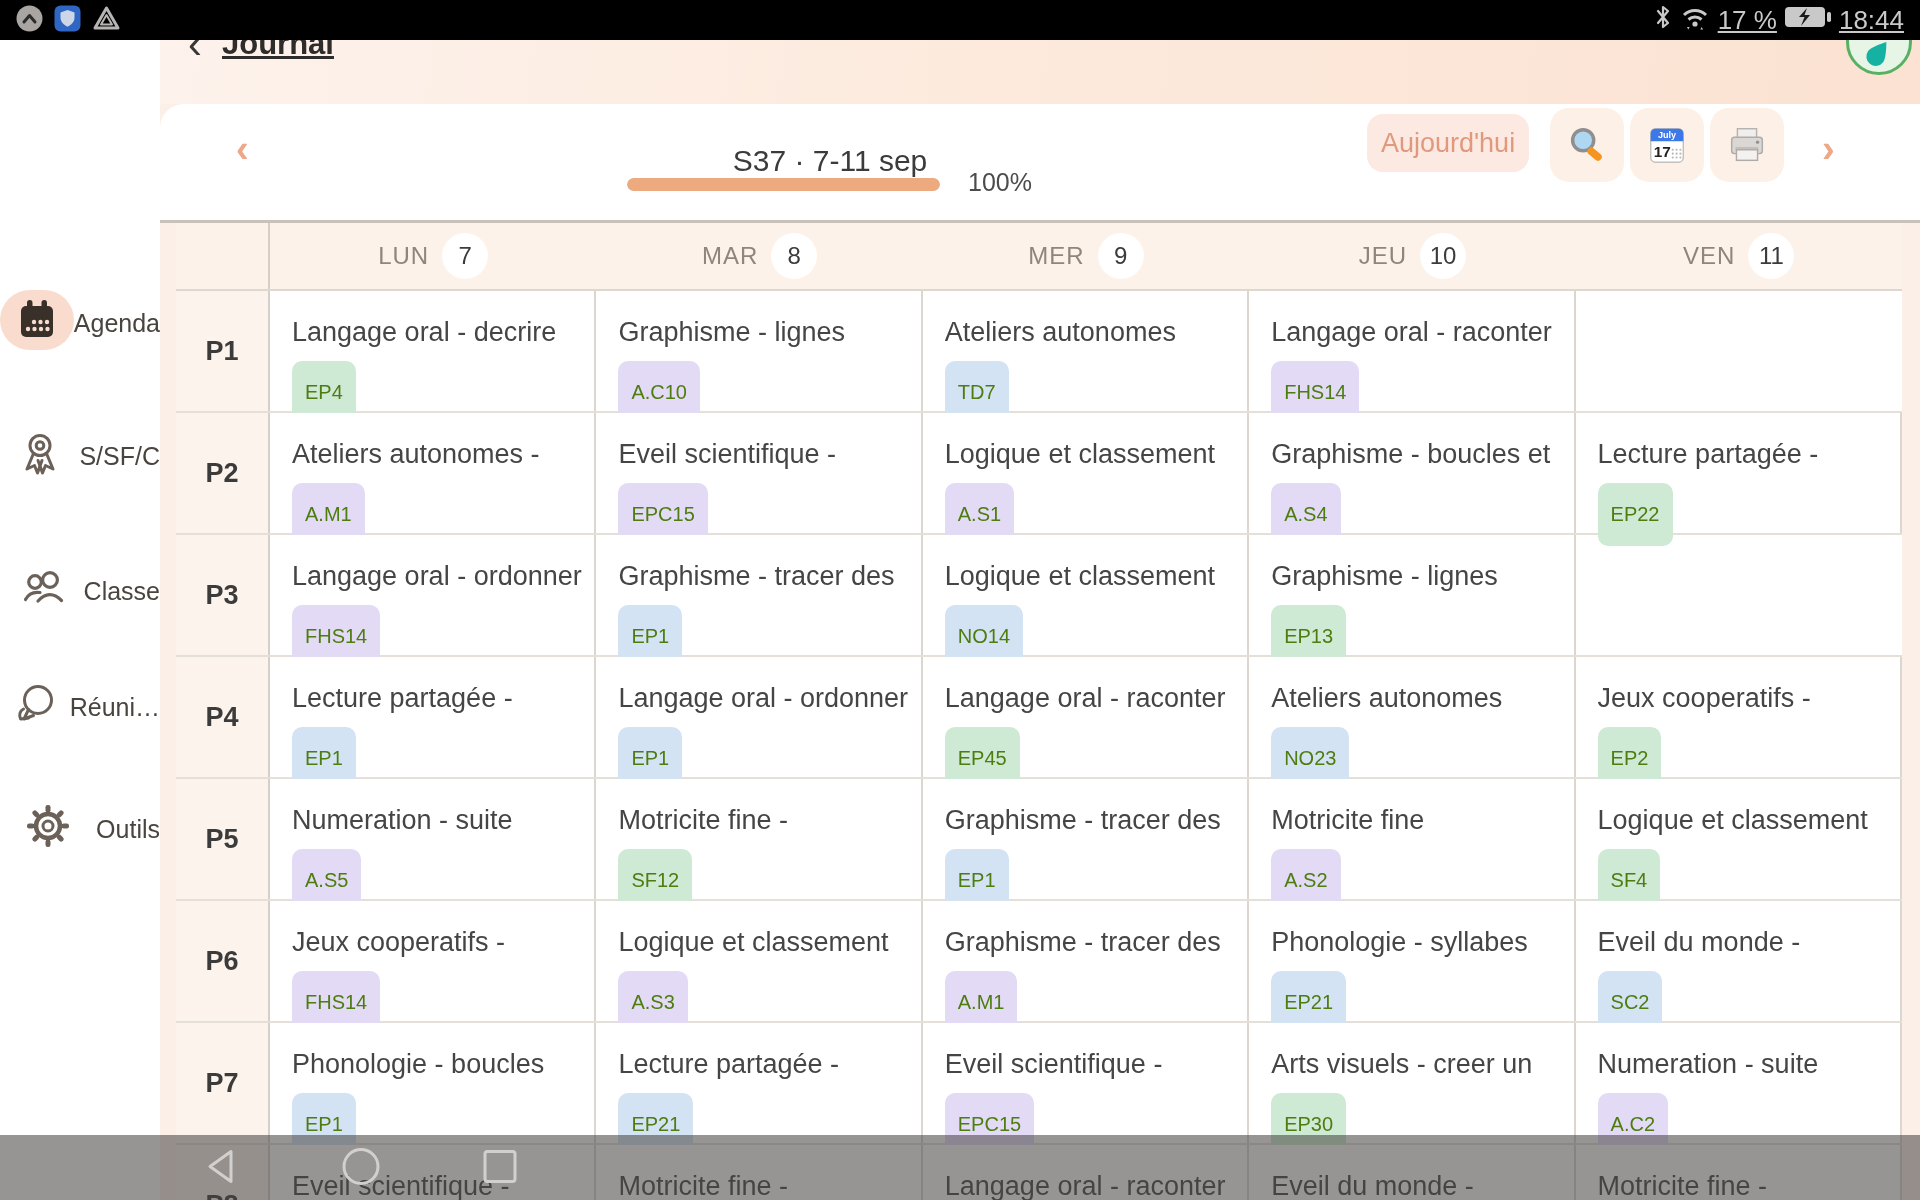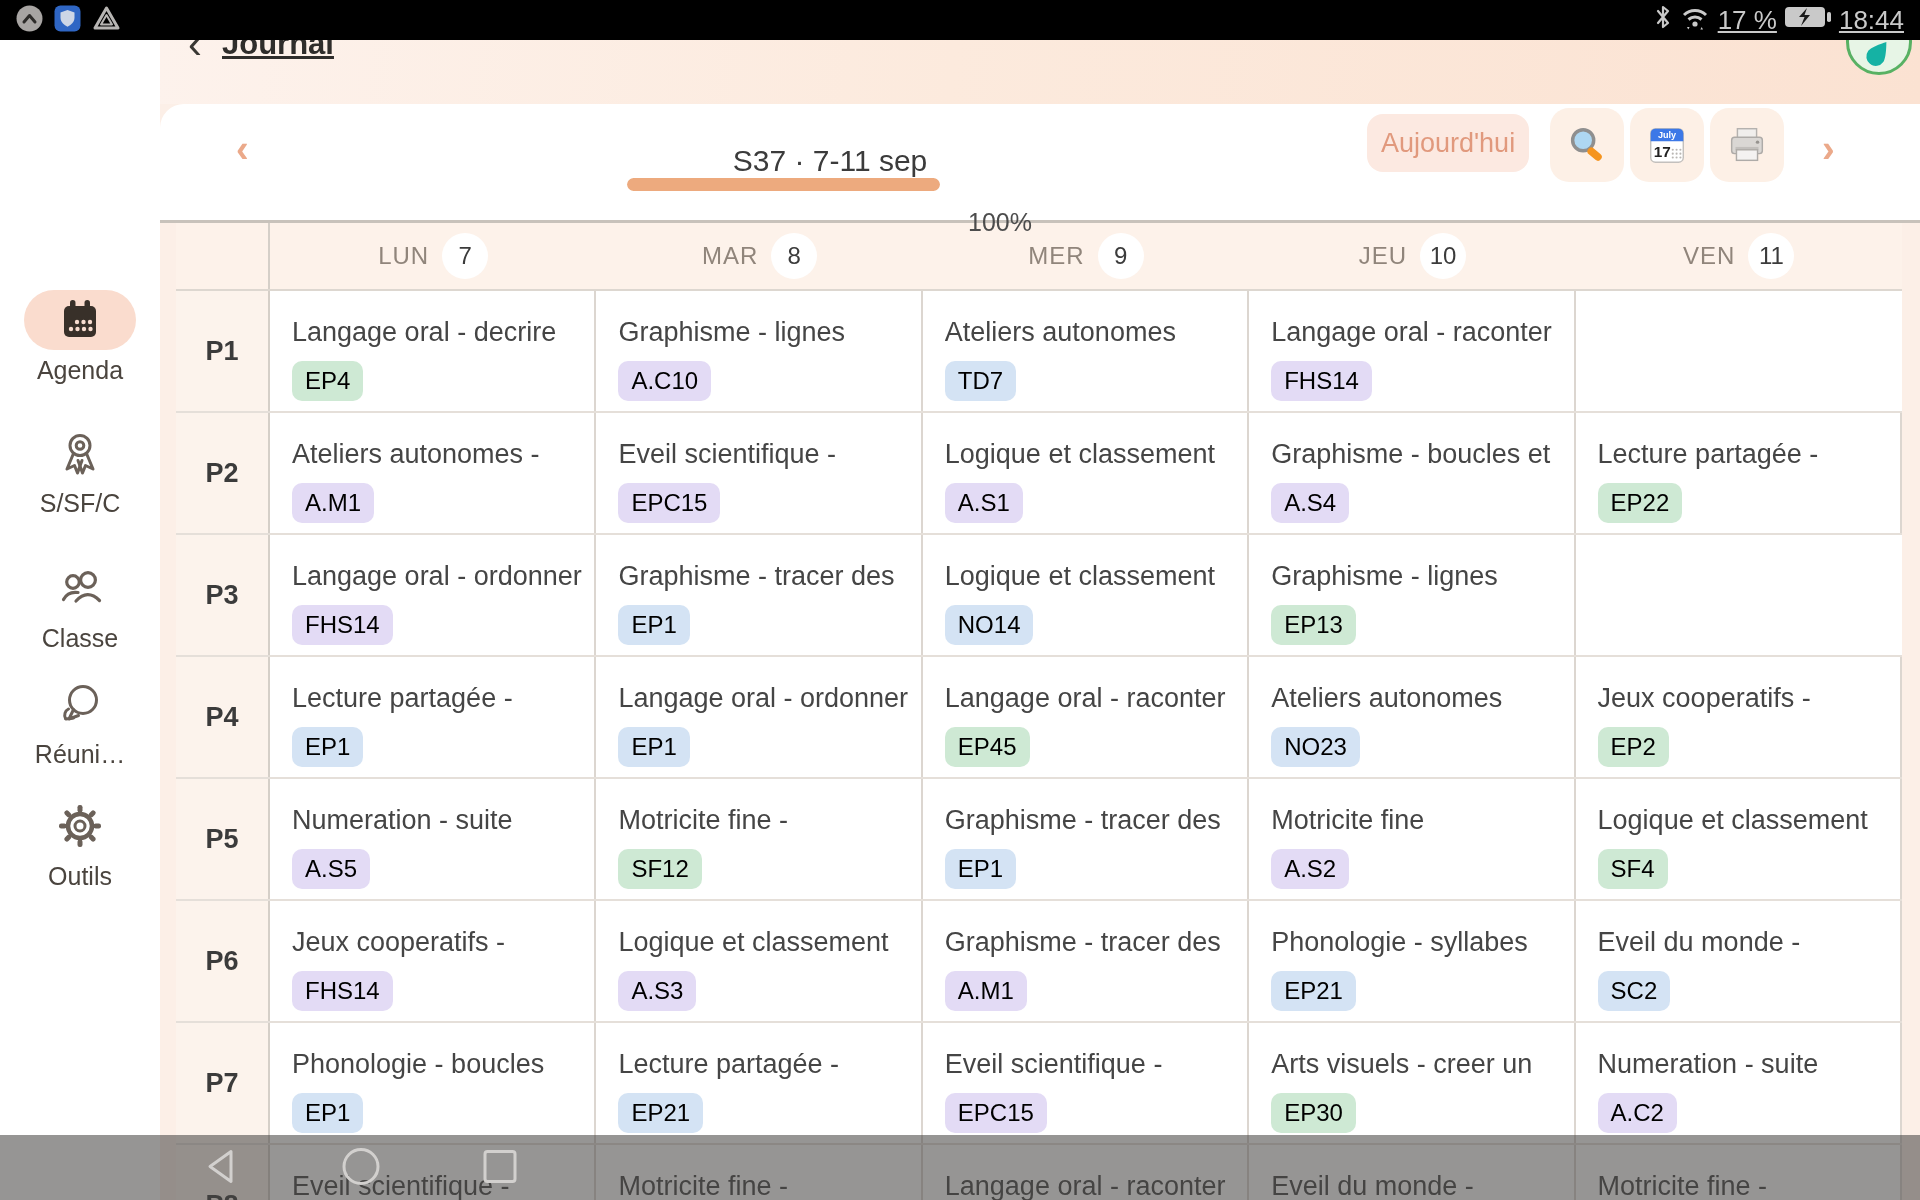--- a/index.html
+++ b/index.html
@@ -9,21 +9,21 @@
 
   
   .status-bar{position:absolute;left:0;top:0;width:1920px;height:40px;background:#000;z-index:100;
     display:flex;align-items:center;padding:0 16px;}
   .sb-left{display:flex;align-items:center;gap:11px;}
   .sb-right{margin-left:auto;display:flex;align-items:center;gap:7px;color:#c9c9c9;font-size:26px;}
   .sb-right .txt{line-height:40px;text-decoration:underline;}
 
   
   .sidebar{position:absolute;left:0;top:40px;width:160px;height:1160px;background:#fff;z-index:5;}
-  .sb-item{position:absolute;left:0;width:160px;display:flex;flex-direction:column;align-items:center;cursor:pointer;}
+  .sb-item{position:absolute;left:0;width:160px;display:flex;align-items:center;cursor:pointer;}
   .sb-iconbox{width:112px;height:60px;display:flex;align-items:center;justify-content:center;border-radius:30px;}
   .sb-item.active .sb-iconbox{background:#fadcce;}
   .sb-label{margin-top:6px;font-size:25px;color:#4a443e;}
 
   
   .main{position:absolute;left:160px;top:40px;width:1760px;height:1160px;background:#fcefe7;overflow:hidden;}
   .top-band{position:relative;height:64px;background:linear-gradient(97deg,#fdf2ec 0%,#fceadd 45%,#fbe2d2 100%);}
   .app-title-row{position:absolute;top:-16px;left:28px;display:flex;align-items:center;gap:20px;z-index:2;}
   .back-chev{font-size:42px;color:#3a3834;line-height:40px;cursor:pointer;}
   .app-title{font-size:31px;font-weight:700;color:#2f2d2b;text-decoration:underline;}
@@ -31,21 +31,21 @@
     background:#e7f5e6;border:3px solid #58b163;display:flex;align-items:center;justify-content:center;cursor:pointer;}
   .avatar svg{margin-top:20px;}
 
   .header-card{position:relative;height:116px;background:#fff;border-radius:24px 0 0 0;}
   .chev{position:absolute;font-size:38px;color:#eba98a;font-weight:700;cursor:pointer;}
   .chev.prev{left:76px;top:24px;}
   .chev.next{left:1662px;top:24px;}
   .week-title{position:absolute;left:480px;width:380px;top:40px;text-align:center;font-size:30px;color:#3b3b3b;}
   .progress-track{position:absolute;left:467px;top:74px;width:313px;height:13px;border-radius:7px;background:#f6e0cd;overflow:hidden;}
   .progress-fill{height:100%;border-radius:7px;background:#edaa7e;}
-  .progress-label{position:absolute;left:808px;top:64px;font-size:25px;color:#4c4c4c;margin-top:40px;}
+  .progress-label{position:absolute;left:808px;top:64px;font-size:25px;color:#4c4c4c;}
   .today-btn{position:absolute;left:1207px;top:10px;width:162px;height:58px;border:none;border-radius:16px;
     background:#fce9e1;color:#e1997d;font-size:27px;font-family:inherit;cursor:pointer;}
   .icon-btn{position:absolute;top:4px;width:74px;height:74px;border:none;border-radius:19px;background:#fdf0e6;
     display:flex;align-items:center;justify-content:center;cursor:pointer;}
   .icon-btn.search{left:1390px;} .icon-btn.cal{left:1470px;} .icon-btn.print{left:1550px;}
 
   .grid-divider{height:3px;background:#c8c2bb;}
 
   
   .grid-wrap{padding-left:16px;}
@@ -54,21 +54,21 @@
   .corner{width:94px;border-right:2px solid #d5cfc8;}
   .day-col{width:326.4px;display:flex;align-items:center;justify-content:center;gap:13px;}
   .day-name{font-size:24px;color:#90857b;letter-spacing:1px;}
   .day-num{width:46px;height:46px;border-radius:50%;background:#fff;display:flex;align-items:center;
     justify-content:center;font-size:24px;color:#3b3b3b;}
   .grid-row{display:flex;height:122px;border-bottom:2px solid #e5dfd9;background:#fff;}
   .plabel{width:94px;background:#fcf3ec;border-right:2px solid #d5cfc8;display:flex;align-items:center;
     justify-content:center;font-size:27px;font-weight:700;color:#3b3b3b;}
   .cell{width:326.4px;border-right:2px solid #dcd6d0;padding:26px 10px 0 22px;cursor:pointer;background:#fff;}
   .ctitle{font-size:27px;color:#454545;white-space:nowrap;overflow:hidden;}
-  .cbadge{display:inline-block;margin-top:13px;padding:6px 13px;border-radius:10px;font-size:24px;color:#000000;}
+  .cbadge{display:inline-block;margin-top:13px;padding:20px 13px;border-radius:10px;font-size:20px;color:#4d7c0f;}
 
   
   .navbar{position:absolute;left:0;top:1135px;width:1920px;height:65px;background:rgba(70,68,66,0.57);z-index:90;}
   .nav-btn{position:absolute;top:50%;transform:translateY(-50%);background:none;border:none;padding:0;cursor:pointer;}
   .nav-btn.back{left:203px;} .nav-btn.home{left:341px;} .nav-btn.recents{left:482px;}
 </style>
 </head>
 <body>
 
 <div class="screen">

